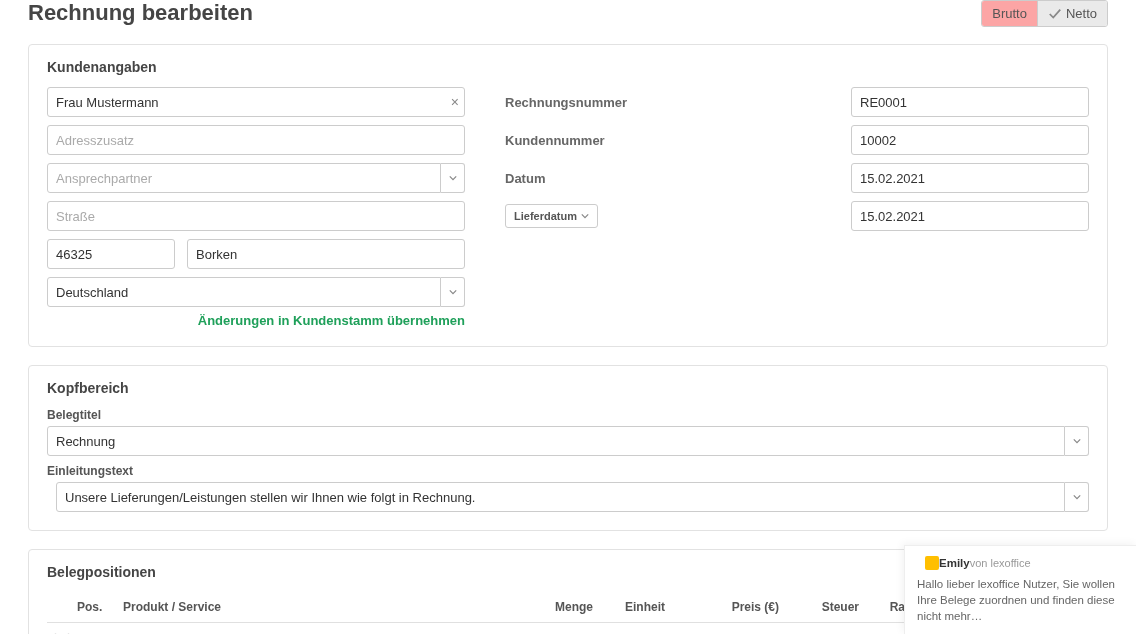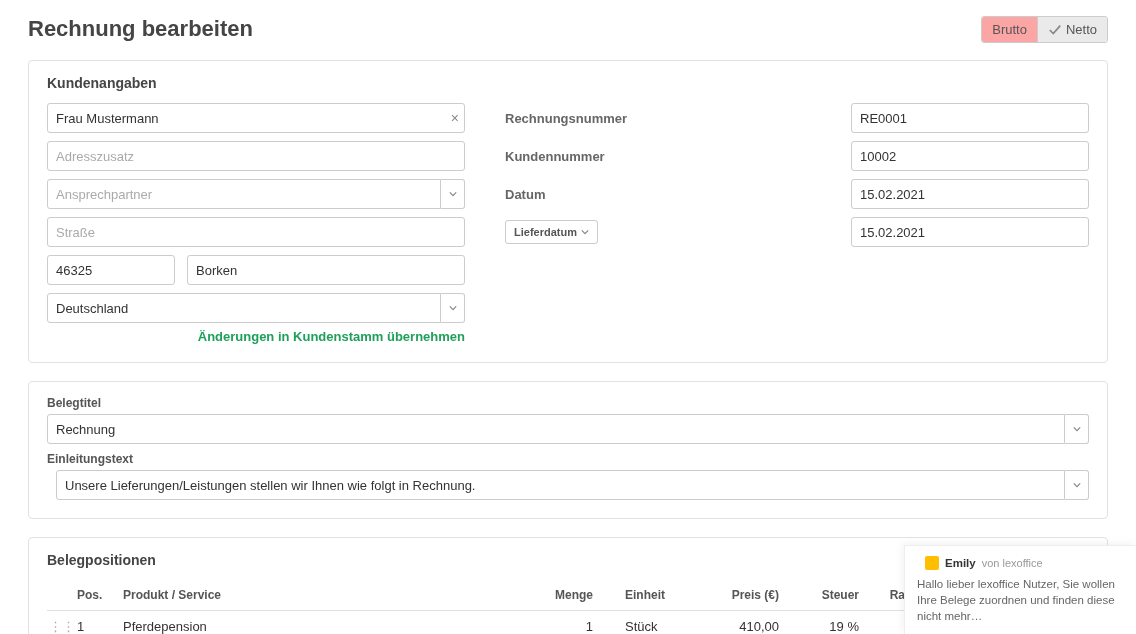--- a/index.html
+++ b/index.html
@@ -1,18 +1,18 @@
 <!DOCTYPE html>
 <html><head>
 <meta charset="utf-8">
 <style>
 * { box-sizing: border-box; margin: 0; padding: 0; }
 body { font-family: -apple-system, BlinkMacSystemFont, "Segoe UI", Arial, sans-serif; font-size: 13px; color: #333; background: #fff; }
 .page { width: 1136px; height: 634px; position: relative; overflow: hidden; padding: 0 28px; }
-.header { display: flex; justify-content: space-between; align-items: flex-start; padding-top: 16px; }
+.header { display: flex; justify-content: space-between; align-items: flex-start; padding-top: 0; }
 .title { font-size: 22px; font-weight: 700; color: #454545; margin-bottom: 18px; }
 .toggle-group { display: flex; border: 1px solid #ccc; border-radius: 3px; overflow: hidden; }
 .toggle-btn { padding: 5px 10px; font-size: 13px; background: #fca5a5; border: none; cursor: pointer; display: flex; align-items: center; gap: 4px; color: #555; }
 .toggle-btn.active { background: #eaeaea; }
 .toggle-btn + .toggle-btn { border-left: 1px solid #ccc; }
 .panel { border: 1px solid #e2e2e2; border-radius: 4px; padding: 14px 18px 18px; margin-bottom: 18px; background: #fff; }
 .panel-title { font-size: 14px; font-weight: 700; color: #454545; margin-bottom: 12px; }
 .cust-row { display: flex; gap: 40px; }
 .cust-left { flex: 0 0 418px; }
 .cust-right { flex: 1; }
@@ -39,21 +39,21 @@
 .col-pos { width: 46px; }
 .col-prod { flex: 1; }
 .col-qty { width: 56px; text-align: right; }
 .col-unit { width: 76px; padding-left: 32px; }
 .col-price { width: 110px; text-align: right; }
 .col-tax { width: 80px; text-align: right; }
 .col-discount { width: 90px; text-align: right; }
 .col-total { width: 110px; text-align: right; font-weight: 700; }
 .col-del { width: 30px; text-align: center; color: #888; cursor: pointer; }
 .chat { position: absolute; right: 0; bottom: 0; width: 232px; background: #fff; border-top: 1px solid #eee; border-left: 1px solid #eee; padding: 10px 12px; font-size: 11.5px; box-shadow: -2px -2px 8px rgba(0,0,0,0.05); }
-.chat-head { display: flex; align-items: center; gap: 6px; margin-bottom: 6px; padding-left: 8px; }
+.chat-head { display: flex; align-items: center; margin-bottom: 6px; padding-left: 8px; }
 .chat-logo { width: 14px; height: 14px; background: #ffbf00; border-radius: 2px; position: relative; }
 .chat-name { font-weight: 600; font-size: 11.5px; }
 .chat-from { color: #999; font-size: 11px; }
 .chat-body { color: #666; line-height: 1.4; }
 svg.caret { width: 8px; height: 8px; }
 svg.check { width: 14px; height: 14px; }
 </style>
 </head>
 <body>
 
@@ -128,20 +128,21 @@
                 <path d="M1 3 L5 7 L9 3" stroke="#888" stroke-width="1.5" fill="none"></path>
               </svg>
           </button>
           <input class="input" value="15.02.2021" style="">
         </div>
       </div>
     </div>
   </div>
 
   <div class="panel">
+    <div class="panel-title">Kopfbereich</div>
     <span class="sub-label">Belegtitel</span>
     <div class="field select-wrap">
       <input class="input select-main" value="Rechnung" style="">
       <div class="select-caret">
           <svg class="caret" viewBox="0 0 10 10">
             <path d="M1 3 L5 7 L9 3" stroke="#888" stroke-width="1.5" fill="none"></path>
           </svg>
         </div>
     </div>
     <span class="sub-label">Einleitungstext</span>

